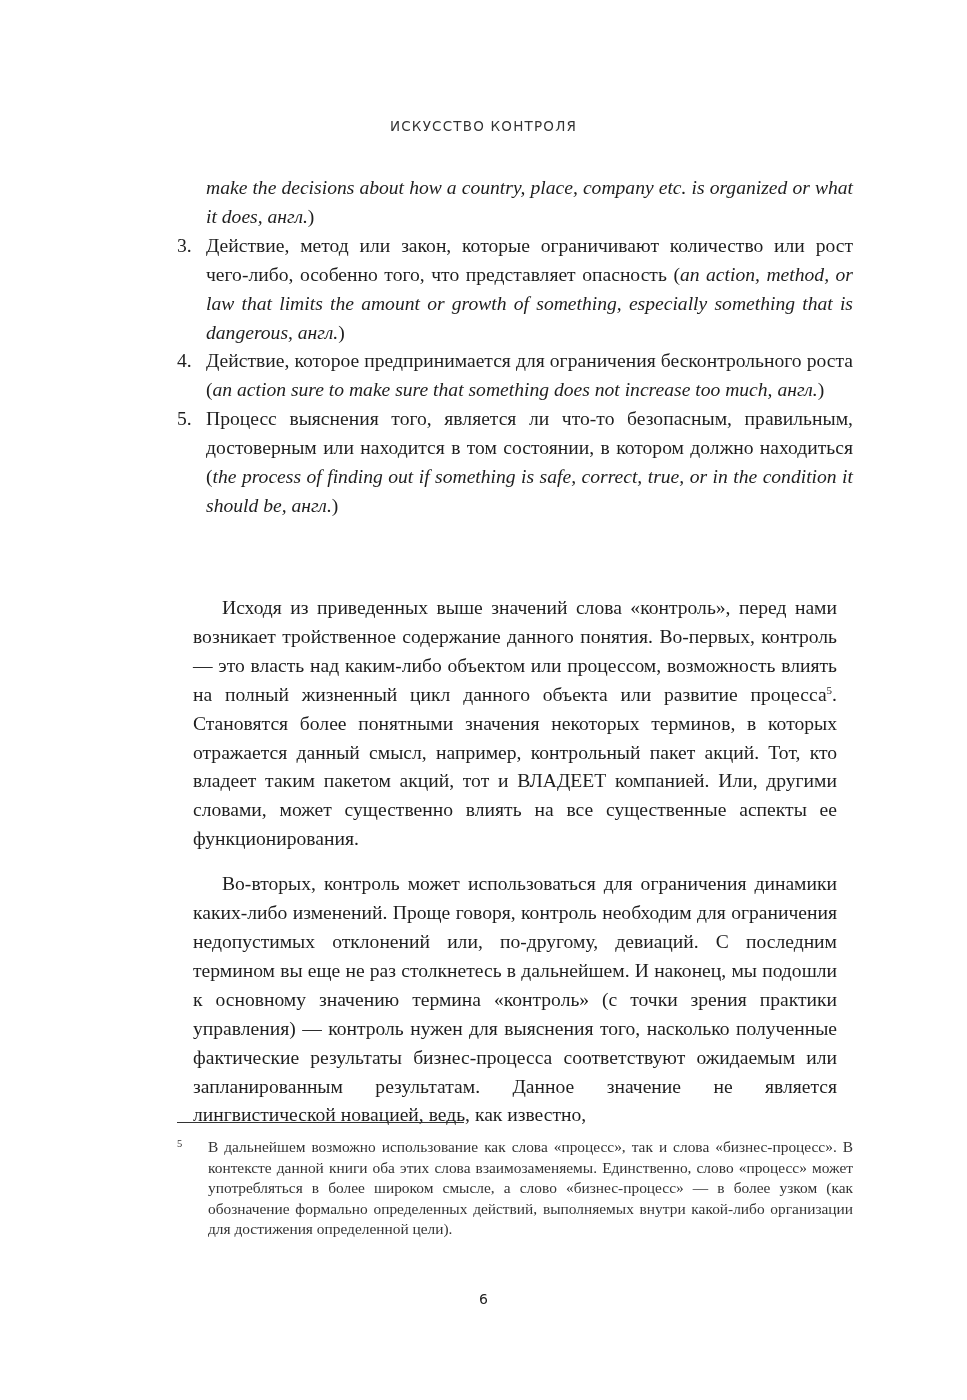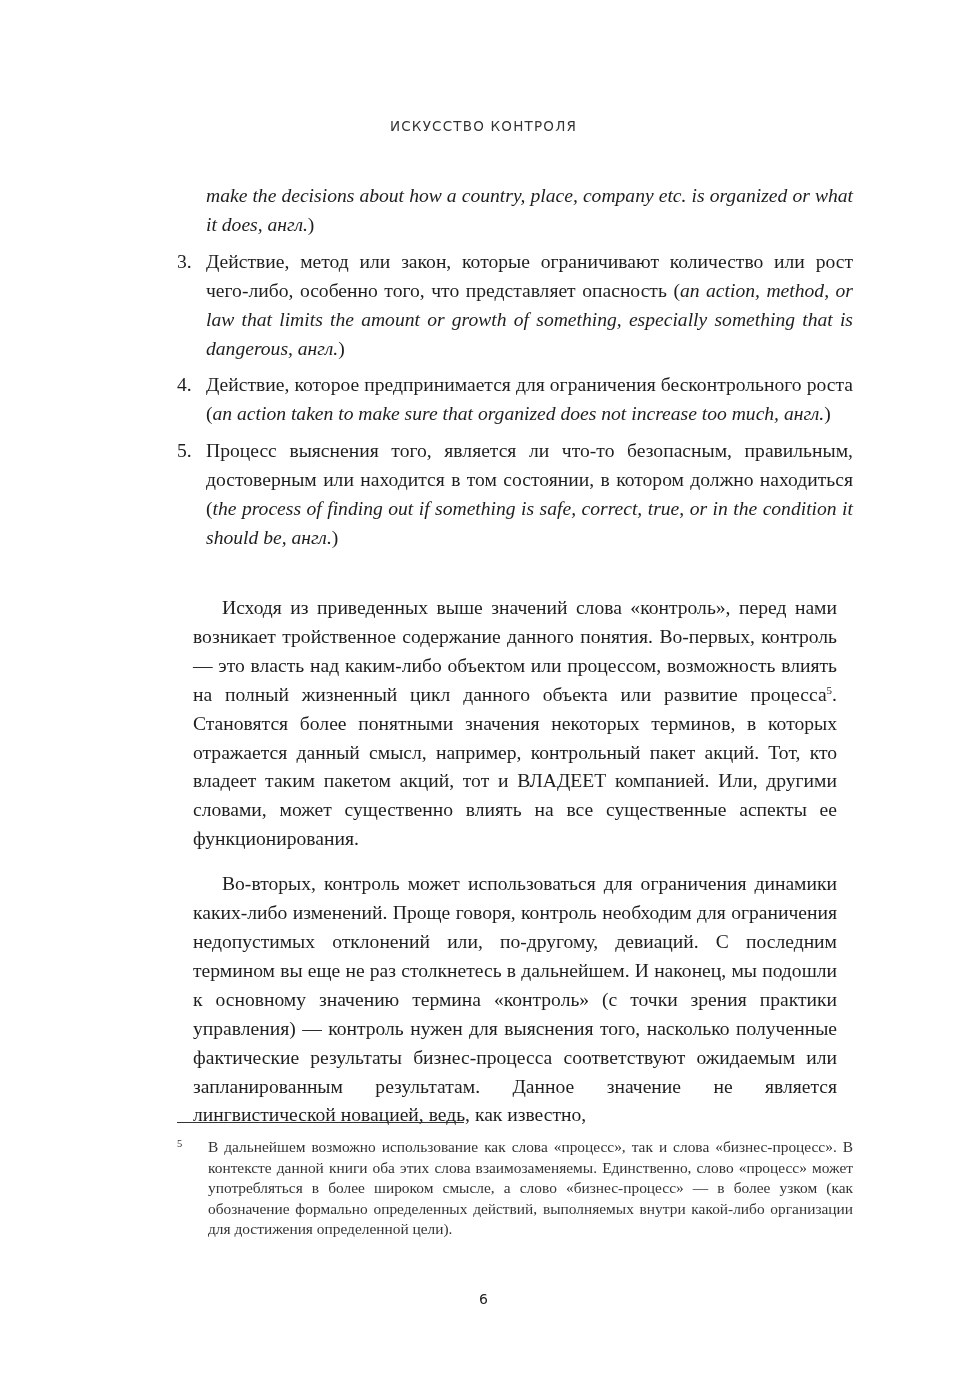--- a/index.html
+++ b/index.html
@@ -9,21 +9,21 @@
       position: absolute; top: 118px; left: 0; width: 967px; text-align: center;
       font-family: "DejaVu Sans", sans-serif; font-size: 13.5px; letter-spacing: 1.2px;
       color: #333; text-transform: uppercase;
     }
     .body-text {
       position: absolute; left: 177px; width: 676px;
       font-family: "Liberation Serif", serif; font-size: 19.6px; line-height: 28.9px;
       color: #1e1e1e;
     }
     .list { top: 174px; }
-    .list-item { position: relative; padding-left: 29px; text-align: justify; text-align-last: left; margin-top: 8px; }
+    .list-item { position: relative; padding-left: 29px; text-align: justify; text-align-last: left; }
     .list-item.cont { padding-left: 29px; }
     .num { position: absolute; left: 0; top: 0; }
     em { font-style: italic; }
     .para { text-align: justify; text-indent: 29px; margin: 16px; }
     .paras { top: 578px; }
     sup { font-size: 11px; vertical-align: 7px; line-height: 0; }
     .fn-rule { position: absolute; left: 177px; top: 1122px; width: 287px; height: 1px; background: #333; }
     .footnote {
       position: absolute; left: 177px; top: 1137px; width: 676px;
       font-family: "Liberation Serif", serif; font-size: 15.4px; line-height: 20.6px; color: #333;
@@ -45,21 +45,21 @@
   <div class="body-text list">
     <div class="list-item cont">
       <em>make the decisions about how a country, place, company etc. is organized or what it does, </em><em>англ.</em><span>)</span>
     </div>
     <div class="list-item">
       <span class="num">3.</span>
       <span>Действие, метод или закон, которые ограничивают количество или рост чего-либо, особенно того, что представляет опасность (</span><em>an action, method, or law that limits the amount or growth of something, especially something that is dangerous, </em><em>англ.</em><span>)</span>
     </div>
     <div class="list-item">
       <span class="num">4.</span>
-      <span>Действие, которое предпринимается для ограничения бесконтрольного роста (</span><em>an action taken to make sure that organized does not increase too much, </em><em>англ.</em><span>)</span>
+      <span>Действие, которое предпринимается для ограничения бесконтрольного роста (</span><em>an action sure to make sure that something does not increase too much, </em><em>англ.</em><span>)</span>
     </div>
     <div class="list-item">
       <span class="num">5.</span>
       <span>Процесс выяснения того, является ли что-то безопасным, правильным, достоверным или находится в том состоянии, в котором должно находиться (</span><em>the process of finding out if something is safe, correct, true, or in the condition it should be, </em><em>англ.</em><span>)</span>
     </div>
   </div>
 
   <div class="body-text paras">
     <p class="para"><span>Исходя из приведенных выше значений слова «контроль», перед нами возникает тройственное содержание данного понятия. Во-первых, контроль — это власть над каким-либо объектом или процессом, возможность влиять на полный жизненный цикл данного объекта или развитие процесса</span><sup>5</sup><span>. Становятся более понятными значения некоторых терминов, в которых отражается данный смысл, например, контрольный пакет акций. Тот, кто владеет таким пакетом акций, тот и ВЛАДЕЕТ компанией. Или, другими словами, может существенно влиять на все существенные аспекты ее функционирования.</span></p>
     <p class="para">Во-вторых, контроль может использоваться для ограничения динамики каких-либо изменений. Проще говоря, контроль необходим для ограничения недопустимых отклонений или, по-другому, девиаций. С последним термином вы еще не раз столкнетесь в дальнейшем. И наконец, мы подошли к основному значению термина «контроль» (с точки зрения практики управления) — контроль нужен для выяснения того, насколько полученные фактические результаты бизнес-процесса соответствуют ожидаемым или запланированным результатам. Данное значение не является лингвистической новацией, ведь, как известно,</p>

